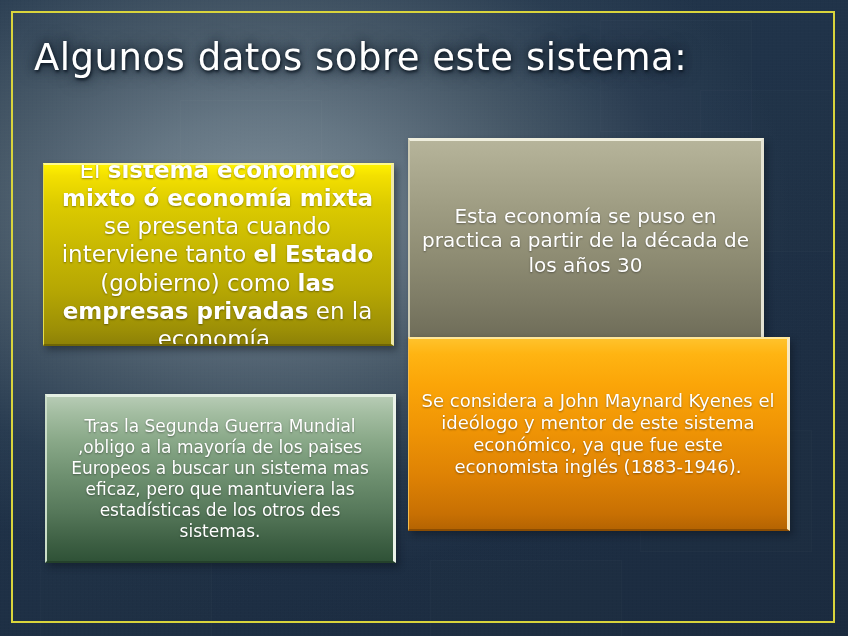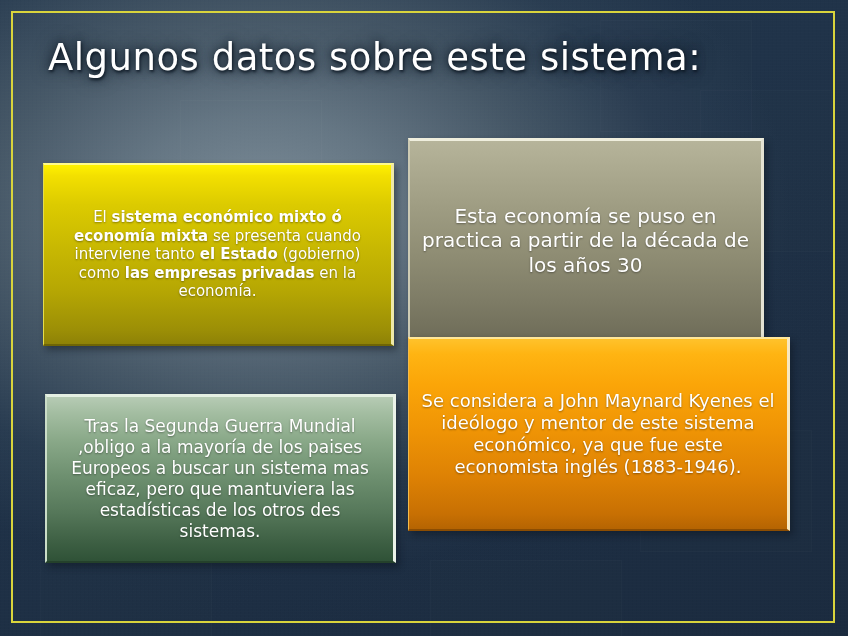--- a/index.html
+++ b/index.html
@@ -53,21 +53,21 @@
     left: 11px; top: 11px;
     width: 824px; height: 612px;
     border: 2px solid #d9d43c;
     box-sizing: border-box;
     pointer-events: none;
   }
 
   
   .title {
     position: absolute;
-    left: 48px;
+    left: 34px;
     top: 36px;
     font-size: 37px;
     letter-spacing: .5px;
     color: #ffffff;
     font-weight: 400;
     white-space: nowrap;
     text-shadow:
       0 0 9px rgba(18,30,42,.95),
       0 0 18px rgba(18,30,42,.75),
       1px 2px 3px rgba(12,22,33,.9);
@@ -97,21 +97,21 @@
   #box-yellow {
     left: 43px; top: 163px; width: 351px; height: 183px;
     background: linear-gradient(180deg,
         #fff200 0%, #f3e000 6%, #dccb00 22%,
         #c9b902 45%, #b6a703 70%, #9c8f06 92%, #8e8207 100%);
     border-top: 2px solid #fffb8a;
     border-left: 1px solid #e6dc4a;
     border-right: 3px solid #efe9a8;
     border-bottom: 2px solid #6f6505;
     box-shadow: 3px 4px 7px rgba(10,18,26,.45);
-    font-size: 15px;
+    font-size: 23px;
   }
 
   
   #box-olive {
     left: 408px; top: 138px; width: 356px; height: 204px;
     background: linear-gradient(180deg,
         #b6b49a 0%, #acaa90 14%, #9e9c82 34%,
         #8e8c73 58%, #7e7c66 80%, #6e6c58 100%);
     border-top: 3px solid #efeedd;
     border-left: 2px solid #cdcbb4;

